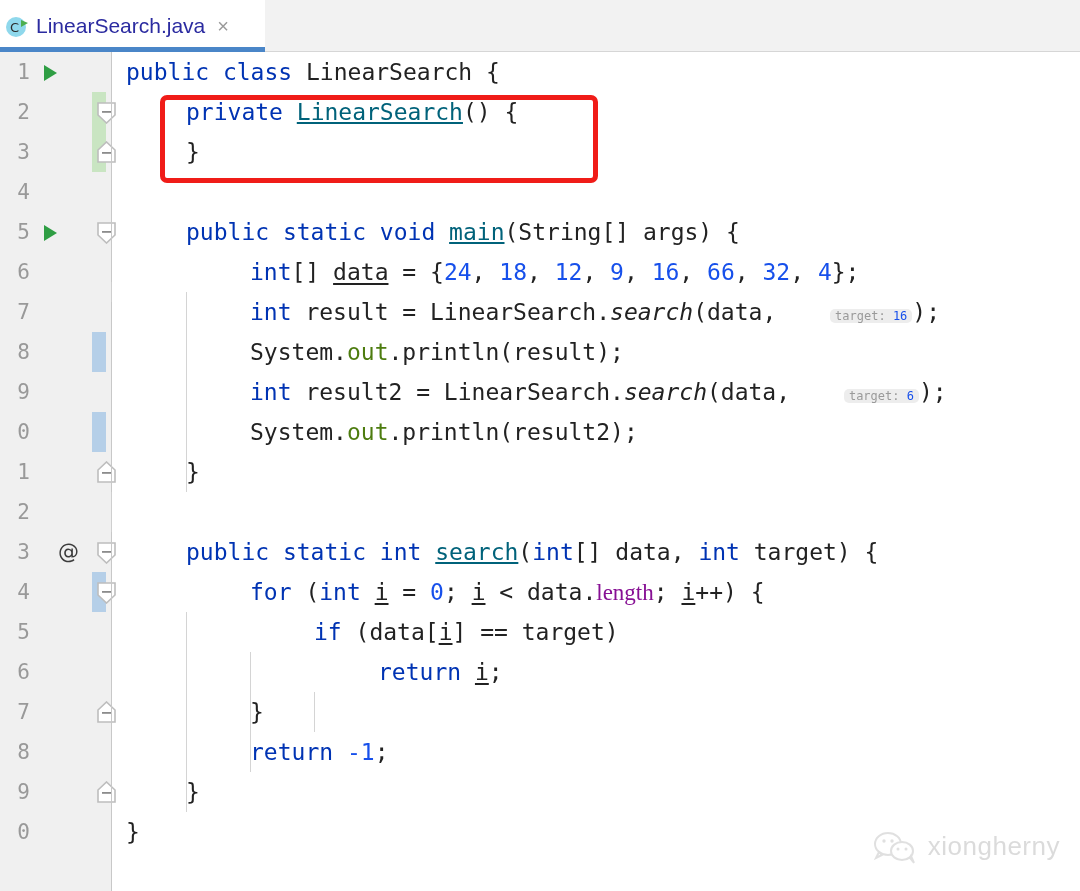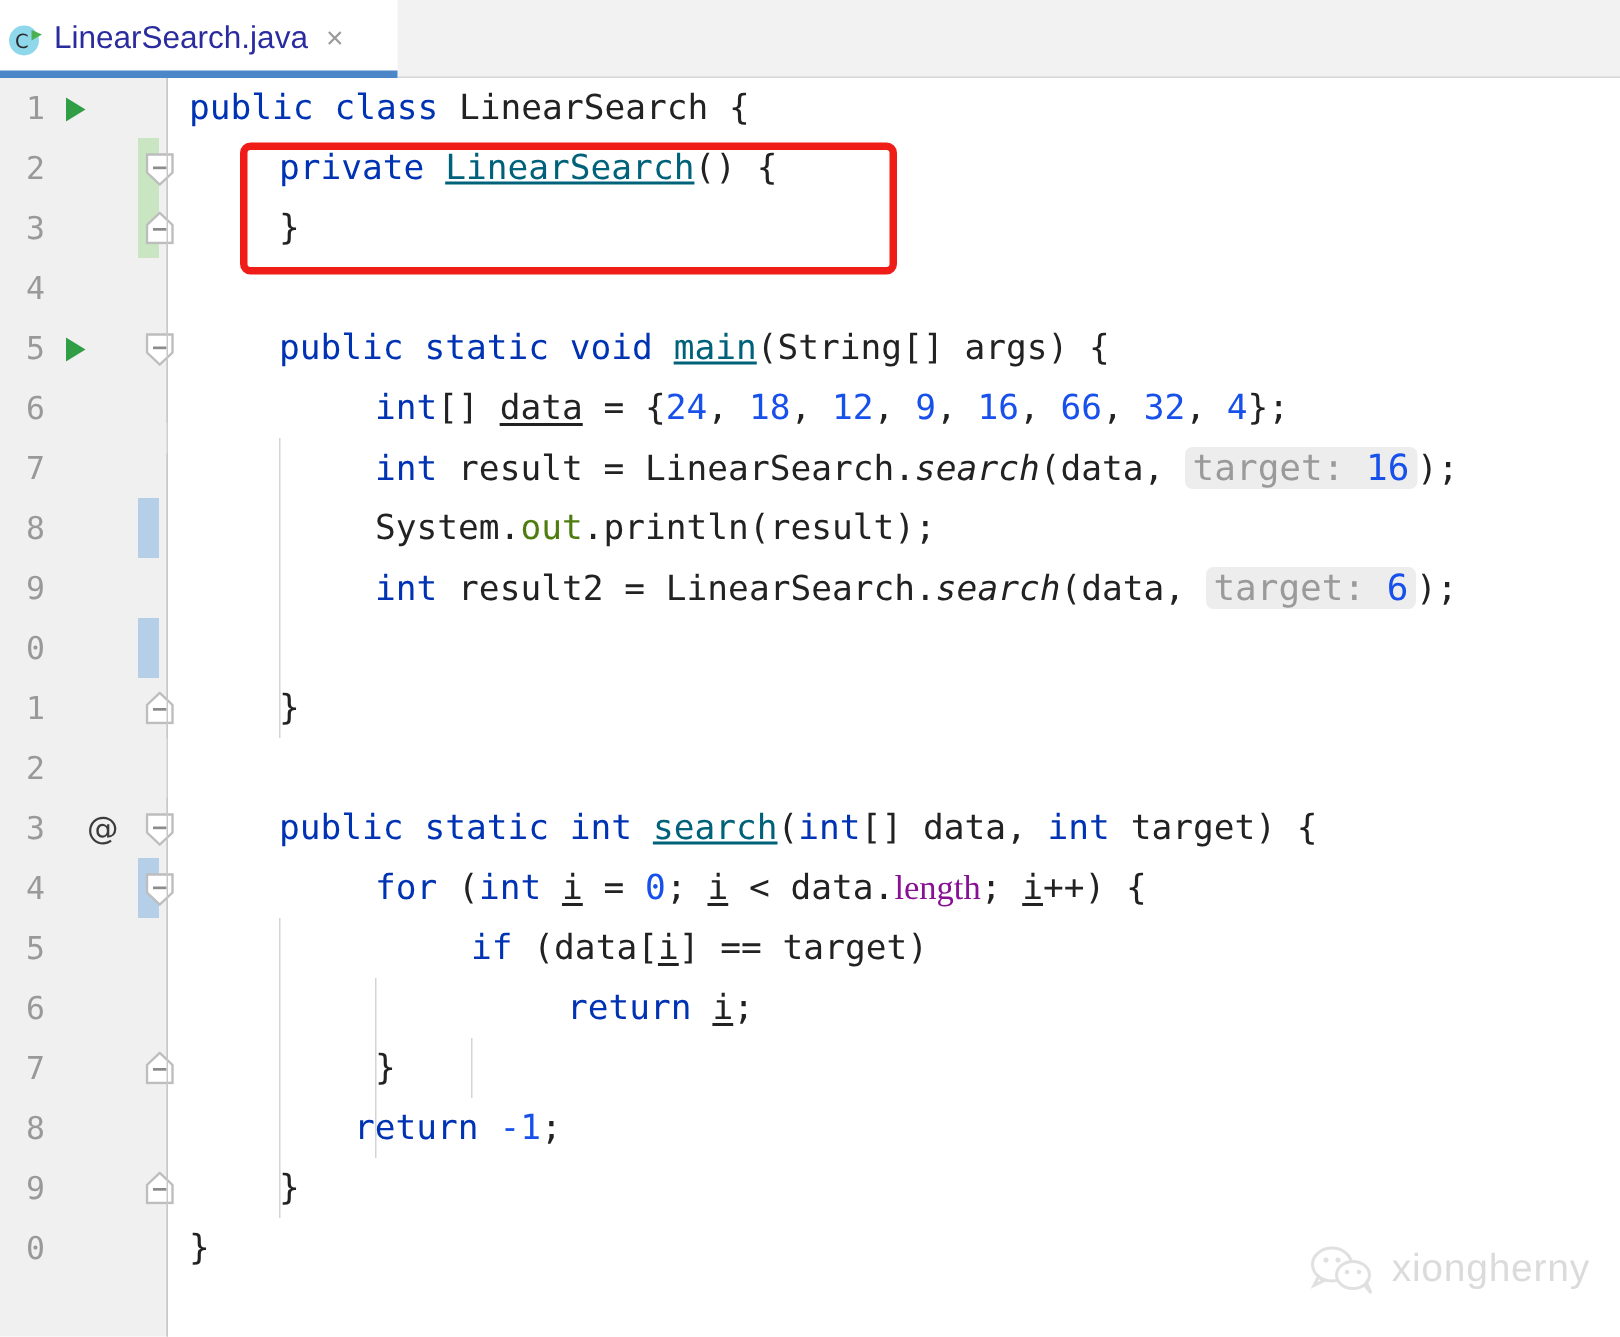--- a/index.html
+++ b/index.html
@@ -115,21 +115,22 @@
   .kw    { color: #0033b3; }
   .num   { color: #1750eb; }
   .meth  { color: #00627a; text-decoration: underline; }
   .stat  { color: #4d7c0f; }
   .fld   { color: #871094; font-family: Liberation Serif, serif; }
   .mcall { font-style: italic; }
   .ul    { text-decoration: underline; text-underline-offset: 3px; }
   .hint  {
     color: #9a9a9a; background: #ededed;
     border-radius: 5px; padding: 0 5px;
-    font-size: 24px;
+    font-size: 12px;
+    margin-left: 40px;
   }
 
   
   .iguide {
     position: absolute; width: 1px; background: #d4d4d4;
   }
 
   
   .fold-rail {
     position: absolute; left: 111px; width: 1px; background: #c8c8c8;
@@ -251,20 +252,21 @@
     <div class="code" style="left:250px">System.<span class="stat">out</span>.println(result);</div>
   </div>
 
   <div class="row" style="top:320px">
     <div class="lnum"><span>9</span></div>
     <div class="code" style="left:250px"><span class="kw">int</span> result2 = LinearSearch.<span class="mcall">search</span>(data, <span class="hint"><span>target:</span> <span class="num">6</span></span>);</div>
   </div>
 
   <div class="row" style="top:360px">
     <div class="lnum"><span>0</span></div>
+    <div class="code" style="left:250px">System.<span class="stat">out</span>.println(result2);</div>
   </div>
 
   <div class="row" style="top:400px">
     <div class="lnum"><span>1</span></div>
     <div class="fold" style="top:9px">
       <svg width="19" height="22" viewBox="0 0 19 22">
           <path d="M1 21 H18 V9 L9.5 1 L1 9 Z" fill="#ffffff" stroke="#bdbdbd" stroke-width="1.6"></path>
           <rect x="5" y="11" width="9" height="1.8" fill="#8c8c8c"></rect>
         </svg>
     </div>
@@ -315,21 +317,21 @@
       <svg width="19" height="22" viewBox="0 0 19 22">
           <path d="M1 21 H18 V9 L9.5 1 L1 9 Z" fill="#ffffff" stroke="#bdbdbd" stroke-width="1.6"></path>
           <rect x="5" y="11" width="9" height="1.8" fill="#8c8c8c"></rect>
         </svg>
     </div>
     <div class="code" style="left:250px">}</div>
   </div>
 
   <div class="row" style="top:680px">
     <div class="lnum"><span>8</span></div>
-    <div class="code" style="left:236px"><span class="kw">return </span><span class="num">-1</span>;</div>
+    <div class="code" style="left:250px"><span class="kw">return </span><span class="num">-1</span>;</div>
   </div>
 
   <div class="row" style="top:720px">
     <div class="lnum"><span>9</span></div>
     <div class="fold" style="top:9px">
       <svg width="19" height="22" viewBox="0 0 19 22">
           <path d="M1 21 H18 V9 L9.5 1 L1 9 Z" fill="#ffffff" stroke="#bdbdbd" stroke-width="1.6"></path>
           <rect x="5" y="11" width="9" height="1.8" fill="#8c8c8c"></rect>
         </svg>
     </div>

